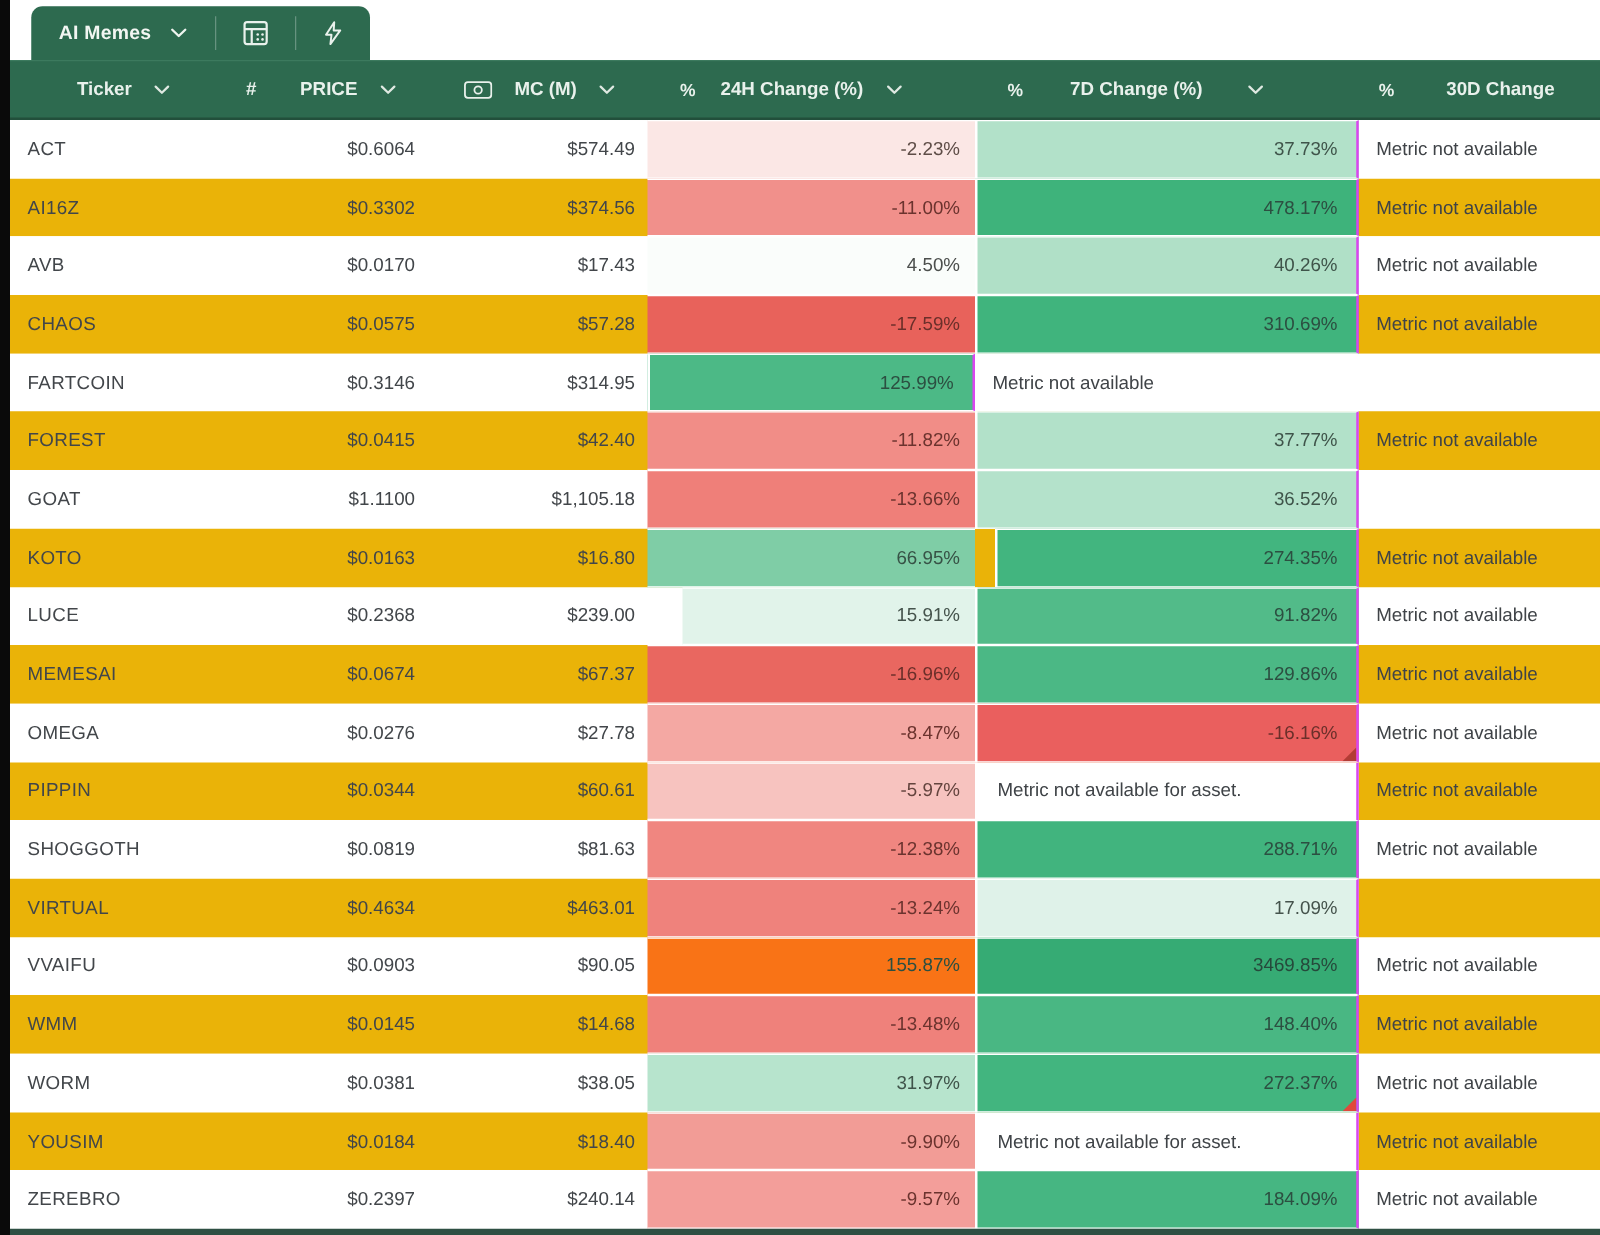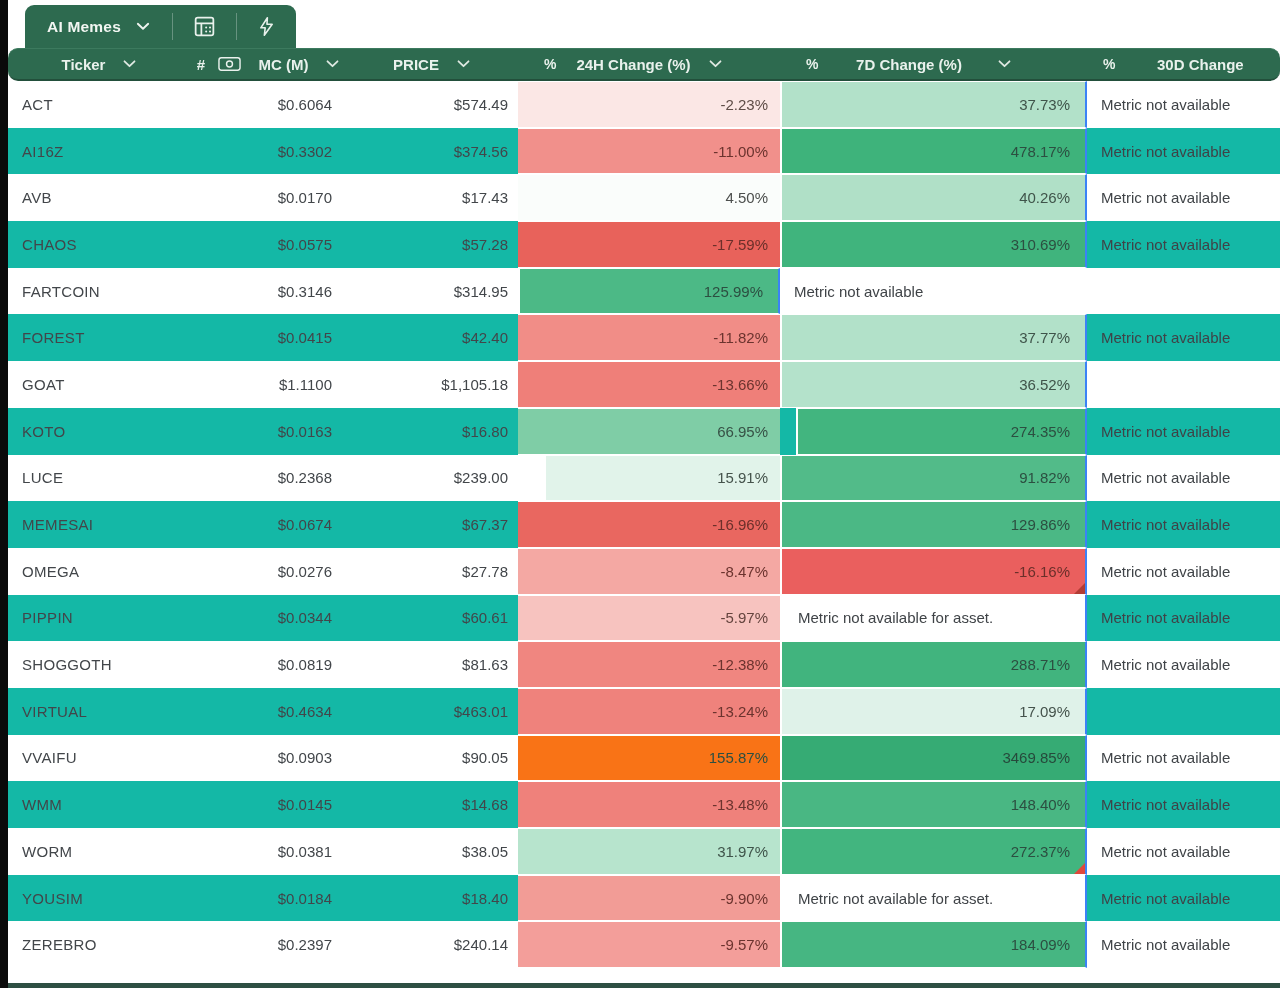--- a/index.html
+++ b/index.html
@@ -17,43 +17,43 @@
     background:#2d6a4f; border-radius:9px 9px 0 0; overflow:hidden;
   }
   .tab { display:flex; align-items:center; gap:15px; padding:0 22px; color:#f2f6f2; cursor:pointer; }
   .tab.active { font-weight:700; font-size:15.5px; letter-spacing:.2px; }
   .icon-tab { padding:0 19px; }
   .tab-divider { width:1px; background:rgba(255,255,255,.28); margin:8px 0; }
 
   
   .header-row, .row { display:grid; grid-template-columns:182px 22px 133px 173px 262px 307px 1fr; }
   .header-row {
-    height:33px; background:#2d6a4f; color:#e9f1ec; align-items:stretch;
-    border-bottom:2px solid #224f3b; border-top:1px solid #3c7a5e;border-radius:10px;
+    height:48px; background:#2d6a4f; color:#e9f1ec; align-items:stretch;
+    border-bottom:2px solid #224f3b; border-top:1px solid #3c7a5e;
   }
   .hcell { display:flex; align-items:center; justify-content:center; gap:18px; font-size:15px; font-weight:600; position:relative; white-space:nowrap; overflow:hidden; cursor:pointer; }
   .hcell .pct { position:absolute; left:26px; font-size:14px; font-weight:700; }
   .hcell.h-d30 { justify-content:flex-start; }
   .hcell.h-d30 .pct { left:16px; }
   .hcell.h-d30 .lbl { margin-left:70px; }
   .chev { flex:0 0 auto; }
 
   
   .table-body { position:relative; }
   .row { height:46.7px; background:#fff; }
-  .row.alt { background:#14b8a6; }
+  .row.alt { background:#eab308; }
   .cell { display:flex; align-items:center; font-size:15px; color:#42464a; white-space:nowrap; overflow:hidden; cursor:cell; }
   .cell.ticker { padding-left:14px; letter-spacing:.3px; }
   .cell.price, .cell.mc, .cell.h24, .cell.d7 { justify-content:flex-end; }
   .cell.price { padding-right:13px; }
   .cell.mc { padding-right:10px; }
   .cell.h24 { padding-right:12px; }
   .cell.d7 { padding-right:15px; }
   .cell.colored { border-top:1px solid #fff; border-bottom:1px solid #fff; position:relative; }
-  .cell.d7 { border-left:2px solid #fff; border-right:2px solid #3b82f6; }
+  .cell.d7 { border-left:2px solid #fff; border-right:2px solid #d946ef; }
   .cell.d7.na { background:#fff; justify-content:flex-start; padding-left:16px; color:#3f4347; }
   .cell.d30 { padding-left:14px; color:#3f4347; }
   .note-tri { position:absolute; right:0; bottom:0; width:0; height:0;
     border-left:11px solid transparent; border-bottom:11px solid #c0392b; }
 
   .bottom-strip { position:absolute; left:0; bottom:0; width:1272px; height:5px; background:#2e4f43; z-index:5; }
   .left-strip { position:absolute; left:0; top:0; width:8px; height:988px; background:#0a0a0a; z-index:6; }
 </style>
 </head>
 <body>
@@ -93,35 +93,35 @@
     <div class="hcell">
       <span class="lbl">Ticker</span>
       <svg class="chev" width="13" height="8" viewBox="0 0 13 8">
           <path d="M1.5 1.3 L6.5 6.2 L11.5 1.3" fill="none" stroke="#dfe9e2" stroke-width="1.8" stroke-linecap="round" stroke-linejoin="round"></path>
         </svg>
     </div>
     <div class="hcell">
       <span class="lbl">#</span>
     </div>
     <div class="hcell">
+      <span class="lbl">PRICE</span>
+      <svg class="chev" width="13" height="8" viewBox="0 0 13 8">
+          <path d="M1.5 1.3 L6.5 6.2 L11.5 1.3" fill="none" stroke="#dfe9e2" stroke-width="1.8" stroke-linecap="round" stroke-linejoin="round"></path>
+        </svg>
+    </div>
+    <div class="hcell">
       <svg width="23" height="16" viewBox="0 0 24 16" fill="none" stroke="#e9f1ec" stroke-width="1.5">
         <rect x="1" y="1.5" width="22" height="13" rx="2.5"></rect>
         <circle cx="12" cy="8" r="3.1"></circle>
       </svg>
       <span class="lbl">MC (M)</span>
       <svg class="chev" width="13" height="8" viewBox="0 0 13 8">
           <path d="M1.5 1.3 L6.5 6.2 L11.5 1.3" fill="none" stroke="#dfe9e2" stroke-width="1.8" stroke-linecap="round" stroke-linejoin="round"></path>
         </svg>
     </div>
-    <div class="hcell">
-      <span class="lbl">PRICE</span>
-      <svg class="chev" width="13" height="8" viewBox="0 0 13 8">
-          <path d="M1.5 1.3 L6.5 6.2 L11.5 1.3" fill="none" stroke="#dfe9e2" stroke-width="1.8" stroke-linecap="round" stroke-linejoin="round"></path>
-        </svg>
-    </div>
     <div class="hcell h-change">
       <span class="pct">%</span>
       <span class="lbl">24H Change (%)</span>
       <svg class="chev" width="13" height="8" viewBox="0 0 13 8">
           <path d="M1.5 1.3 L6.5 6.2 L11.5 1.3" fill="none" stroke="#dfe9e2" stroke-width="1.8" stroke-linecap="round" stroke-linejoin="round"></path>
         </svg>
     </div>
     <div class="hcell h-change">
       <span class="pct">%</span>
       <span class="lbl">7D Change (%)</span>

